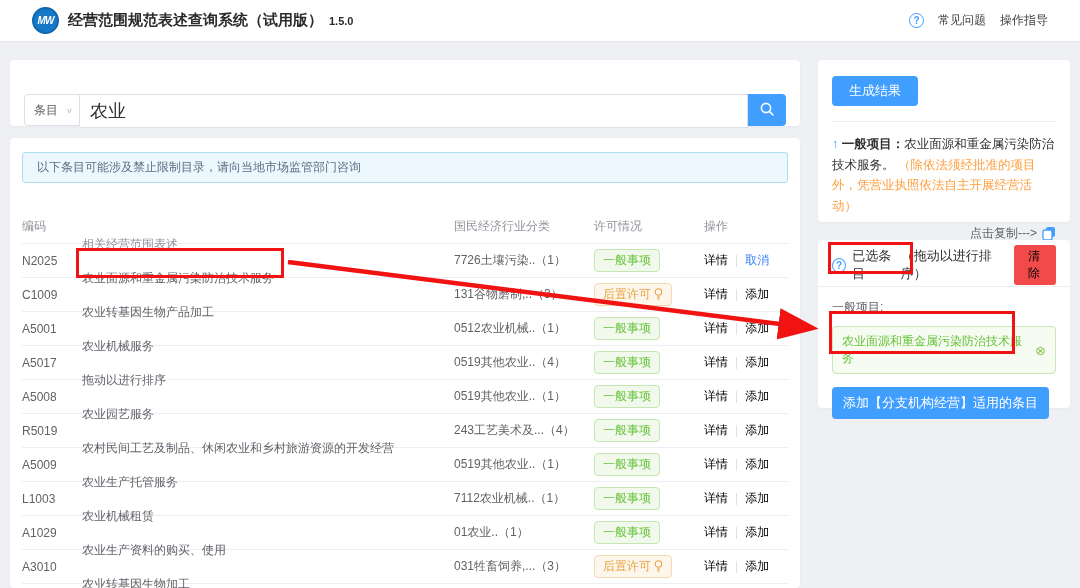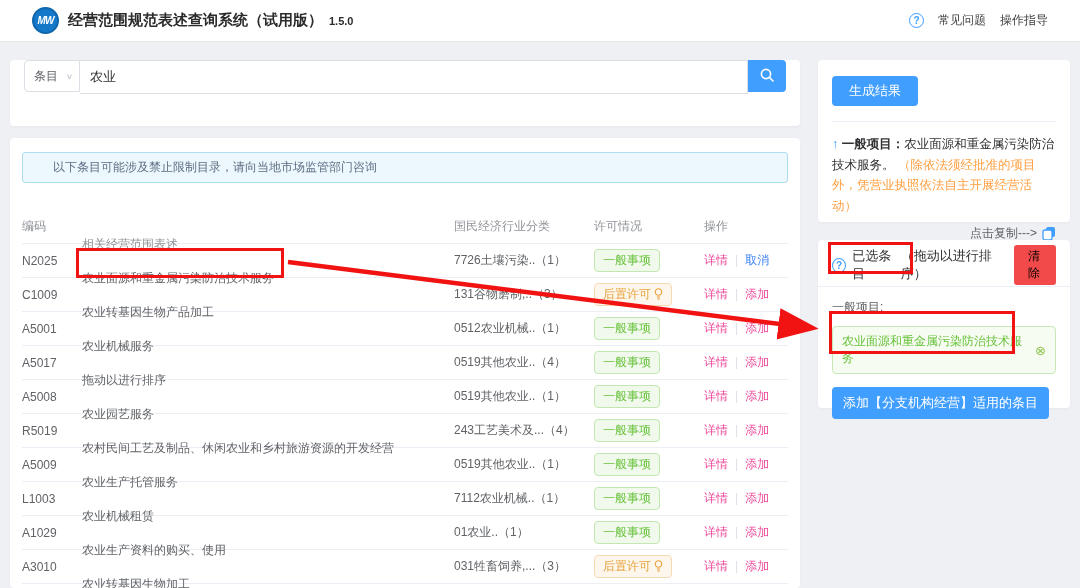--- a/index.html
+++ b/index.html
@@ -17,58 +17,58 @@
   .app-title { margin-left:9px; font-size:15px; font-weight:bold; color:#2b2b2b; }
   .app-version { margin-left:6px; font-size:11px; font-weight:bold; color:#2b2b2b; }
   .topbar-right { margin-left:auto; display:flex; align-items:center; gap:14px; font-size:12px; color:#404040; }
   .qmark { width:15px; height:15px; border-radius:50%; border:1px solid #409eff; color:#409eff;
            font-size:10px; display:inline-flex; align-items:center; justify-content:center; font-weight:bold; }
   .qmark::before { content:"?"; }
   .toplink { cursor:pointer; }
 
   
   .card { position:absolute; background:#fff; border-radius:4px; box-shadow:0 1px 3px rgba(0,0,0,.04); }
-  .card-search { left:10px; top:60px; width:790px; height:66px; display:flex; align-items:flex-start; padding:0 14px; }
+  .card-search { left:10px; top:60px; width:790px; height:66px; display:flex; align-items:flex-end; padding:0 14px; }
   .card-results { left:10px; top:138px; width:790px; height:450px; padding:14px 12px 0; overflow:hidden; }
   .card-result-box { left:818px; top:60px; width:252px; height:162px; padding:16px 14px 12px; }
   .card-selected { left:818px; top:240px; width:252px; height:168px; padding:10px 14px; }
 
   
   .search-group { display:flex; width:100%; height:32px; }
   .cat-select { width:56px; border:1px solid #dcdfe6; border-radius:4px 0 0 4px; display:flex; align-items:center;
                 justify-content:space-between; padding:0 6px 0 9px; font-size:12px; color:#606266; background:#fff; cursor:pointer; }
   .chev { color:#c0c4cc; font-size:10px; transform:scaleY(.8); }
   .chev::before { content:"∨"; }
-  .search-input { flex:1; border:1px solid #dcdfe6; border-left:none; font-size:13px; color:#303133;
+  .search-input { flex:1; border:1px solid #dcdfe6; border-left:none; font-size:18px; color:#303133;
                   padding:16px 10px; outline:none; font-family:inherit; }
   .search-btn { width:38px; border:none; background:#409eff; border-radius:0 4px 4px 0; display:flex;
                 align-items:center; justify-content:center; cursor:pointer; }
 
   
   .notice { height:31px; background:#ecf8fe; border:1px solid #aedcf0; border-radius:3px; display:flex;
-            align-items:center; padding:0 30px; font-size:12px; color:#5e6d82; margin-bottom:27px; }
+            align-items:center; padding:0 14px; font-size:12px; color:#5e6d82; margin-bottom:27px; }
 
   
   .tbl { width:766px; font-size:12px; }
   .tr { display:flex; align-items:center; height:34px; border-bottom:1px solid #ebeef5; }
   .tr.head { color:#909399; border-bottom:1px solid #ebeef5; }
   .td { padding-right:6px; white-space:nowrap; overflow:hidden; }
   .td.c-code { width:60px; }
   .td.c-desc { width:372px;margin-top:35px; }
   .td.c-ind  { width:140px; }
   .td.c-lic  { width:110px; }
   .td.c-act  { flex:1; }
   .tr:not(.head) .td { color:#606266; }
 
   .badge { display:inline-flex; align-items:center; gap:3px; font-size:12px; padding:2px 8px; border-radius:4px; line-height:1.4; }
   .badge.green  { color:#67c23a; background:#f0f9eb; border:1px solid #c2e7b0; }
   .badge.orange { color:#e6a23c; background:#fdf6ec; border:1px solid #f5dab1; }
 
   .link { cursor:pointer; text-decoration:none; font-size:12px; }
-  .link.blue { color:#ec4899; }
+  .link.blue { color:#000000; }
   .link.orange { color:#3b82f6; }
   .act-sep { display:inline-block; margin:0 7px; color:#dcdfe6; font-style:normal; }
   .act-sep::before { content:"|"; }
 
   
   .btn-primary { background:#409eff; color:#fff; border:none; border-radius:4px; font-size:13px;
                  padding:6px 17px; cursor:pointer; font-family:inherit; }
   .hr { border:none; border-top:1px solid #ebeef5; margin:15px 0 12px; }
   .result-text { font-size:12.5px; line-height:1.65; color:#303133; word-break:break-all; }
   .up-arrow { color:#409eff; font-weight:bold; }

